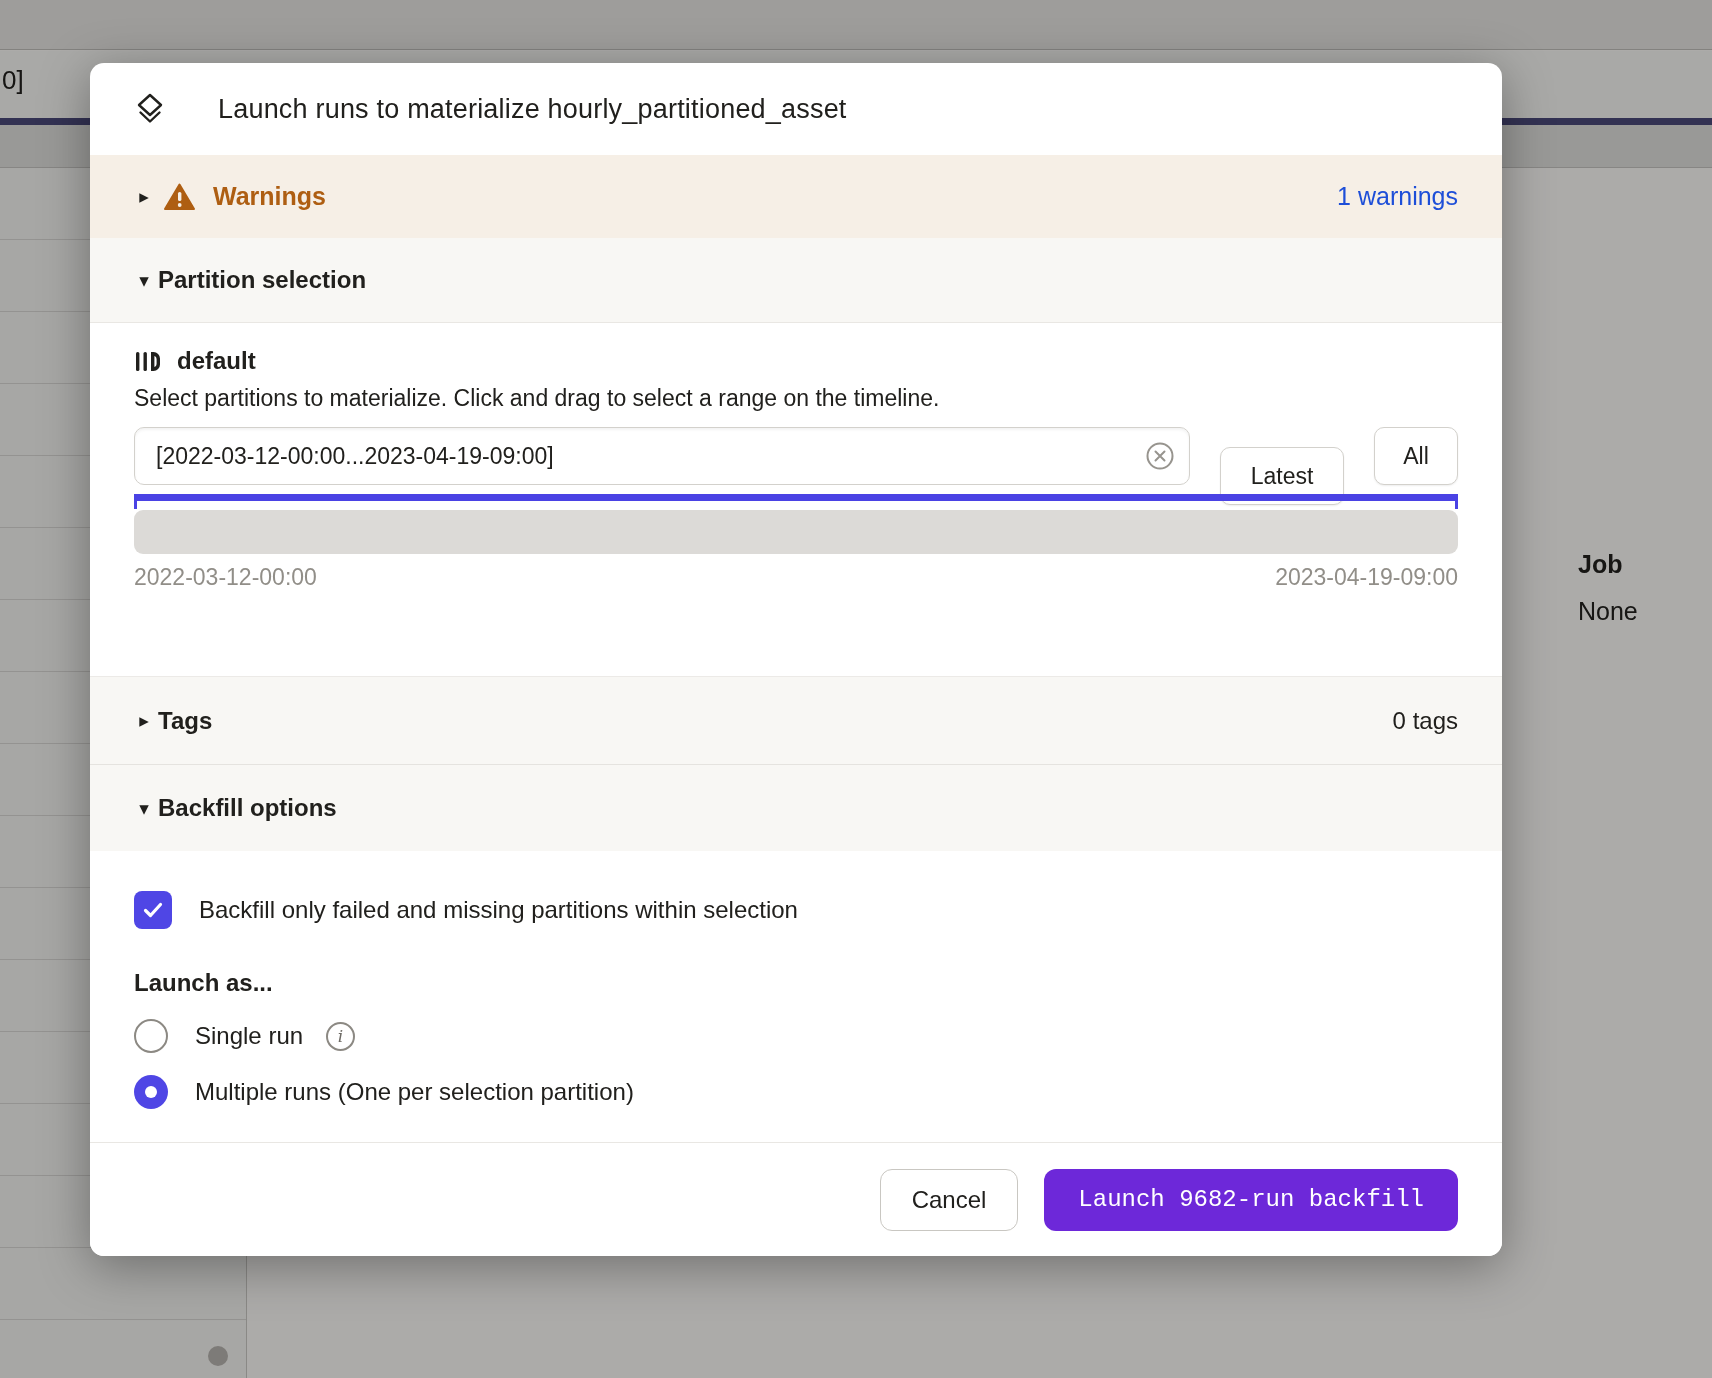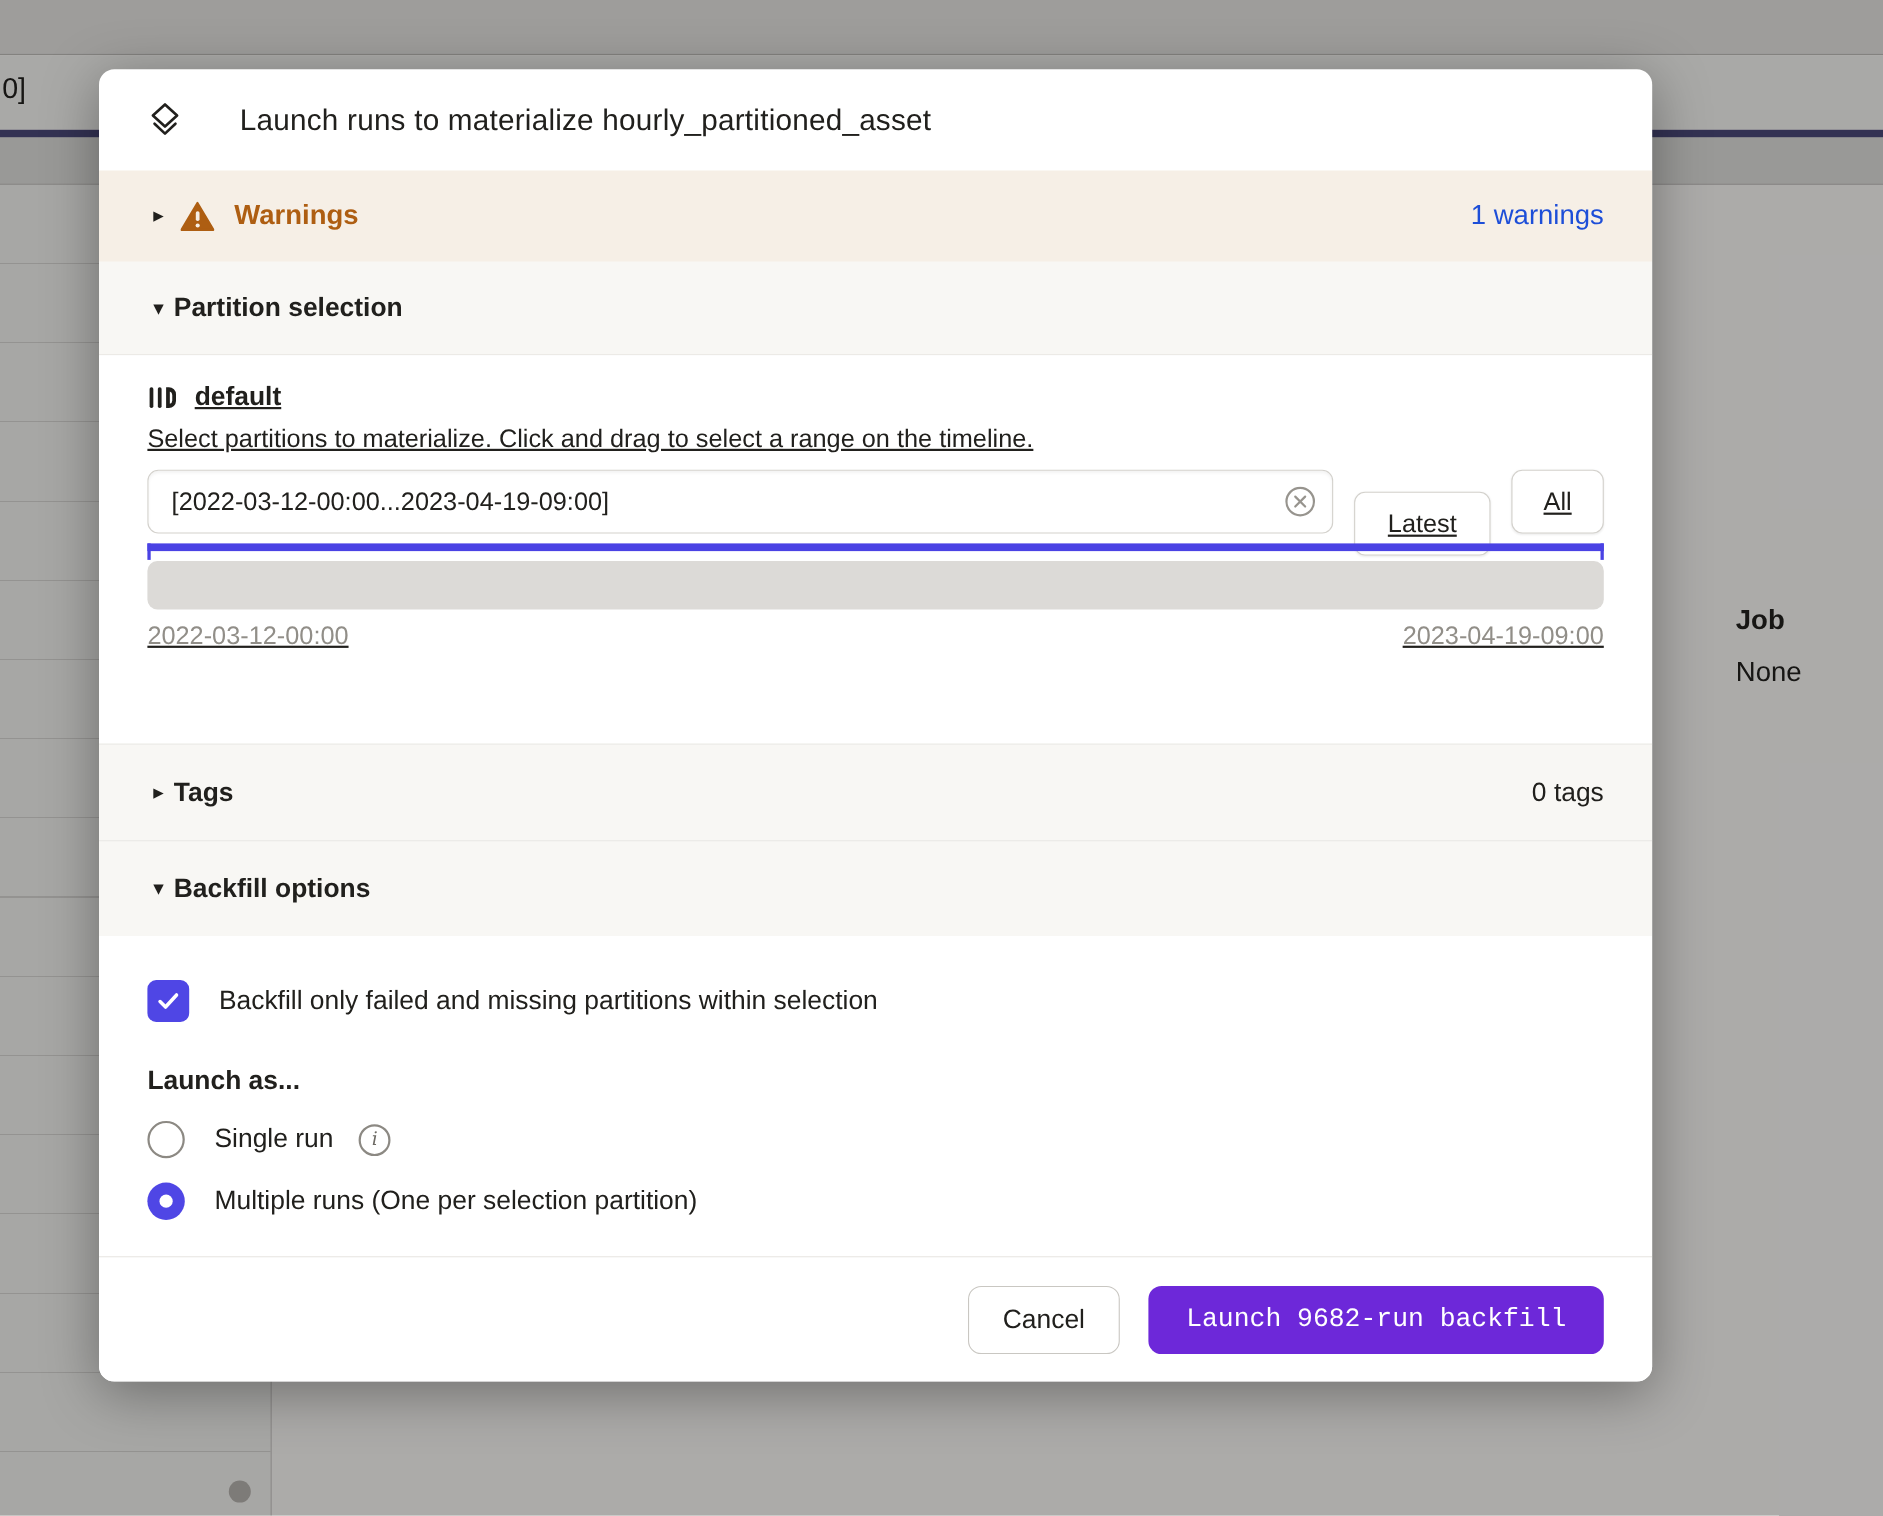--- a/index.html
+++ b/index.html
@@ -47,26 +47,26 @@
   .m-warnings .warn-tri { margin:0 18px 0 10px; display:flex; }
   .warn-label { font-size:25px; font-weight:700; color:#ae5e12; }
   .warn-count { margin-left:auto; font-size:25px; color:#1d4ed8; }
 
   .m-sectionbar { height:85px; flex:0 0 85px; background:#f8f7f4; display:flex; align-items:center; padding:0 44px; border-bottom:1px solid #e9e7e3; }
   .m-sectionbar .sec-label { font-size:24px; font-weight:700; margin-left:4px; }
   .m-sectionbar.tags { height:89px; flex:0 0 89px; border-top:1px solid #eceae7; border-bottom:1px solid #e5e3df; }
   .m-sectionbar.backfill { height:86px; flex:0 0 86px; border-bottom:none; }
   .sec-count { margin-left:auto; font-size:24px; color:#21201d; }
 
-  .m-partition-body { flex:0 0 353px; background:#ffffff; padding:24px 44px 0 44px;text-decoration:underline; }
+  .m-partition-body { flex:0 0 353px; background:#ffffff; padding:24px 44px 0 44px; }
   .dim-row { display:flex; align-items:center; gap:16px; }
   .dim-name { font-size:24px; font-weight:700; }
   .help-text { margin-top:10px; font-size:23px; color:#21201d; }
 
-  .input-row { margin-top:15px; display:flex; gap:19px; height:56px; }
+  .input-row { margin-top:15px; display:flex; gap:30px; height:56px; }
   .range-input-wrap { flex:1; position:relative; }
   .range-input {
     width:100%; height:58px; border:1px solid #d3d1cc; border-radius:10px;
     padding:0 64px 0 21px; font-size:23px; color:#21201d; background:#fff;
     font-family:"Liberation Sans", sans-serif; outline:none;
     box-shadow: inset 0 2px 3px rgba(0,0,0,0.05);
   }
   .clear-btn { position:absolute; right:16px; top:15px; width:28px; height:28px; cursor:pointer; background:none; border:none; padding:0; display:flex; }
   .btn-light {
     height:58px; background:#ffffff; border:1px solid #d3d1cc; border-radius:10px;

